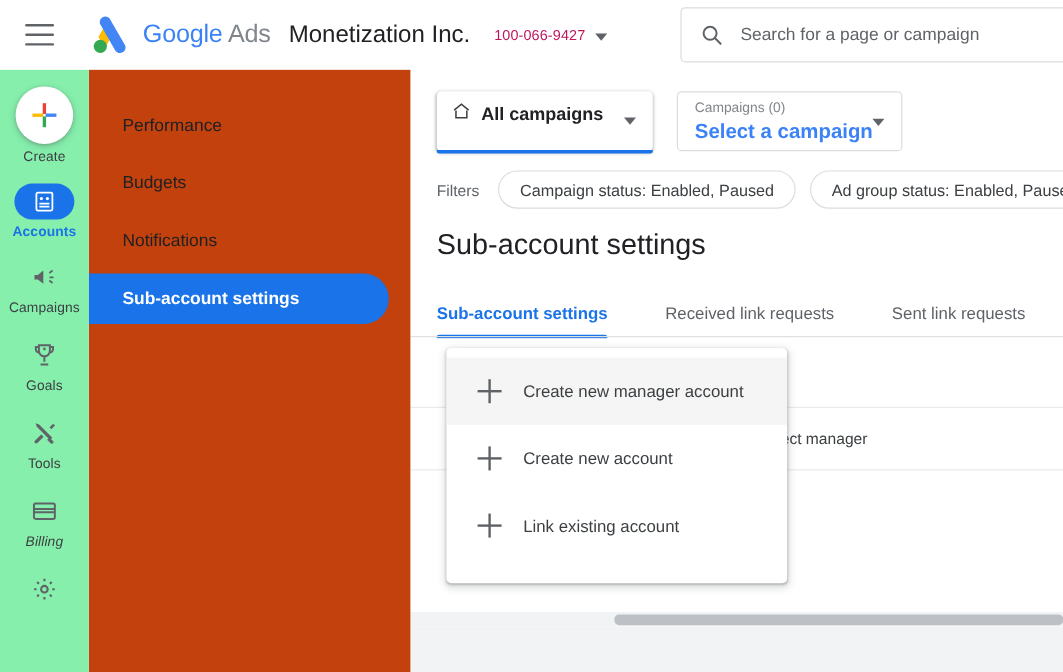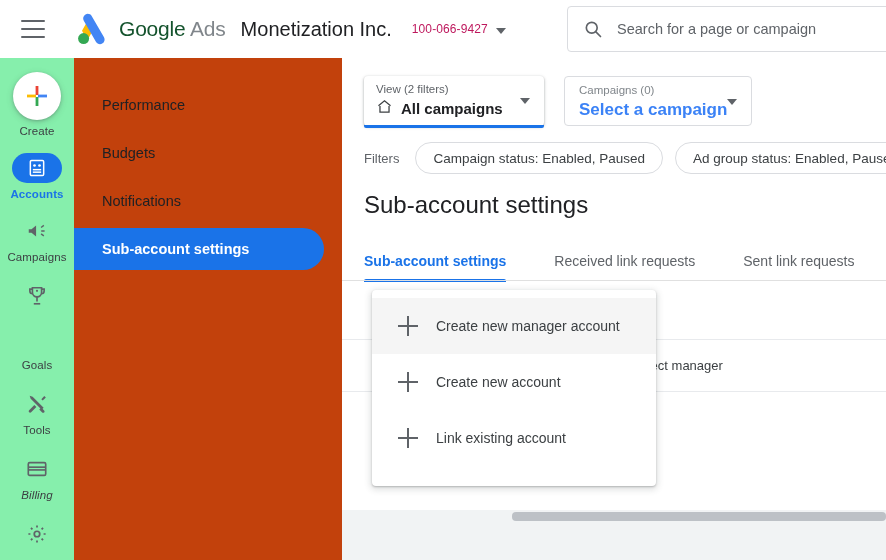--- a/index.html
+++ b/index.html
@@ -28,21 +28,21 @@
   .hamburger span { display: block; height: 2px; background: #5f6368; border-radius: 1px; }
 
   .ads-logo { margin-left: 28px; width: 36px; height: 34px; position: relative; }
 
   .brand {
     margin-left: 10px;
     font-size: 21px;
     letter-spacing: -0.2px;
     white-space: nowrap;
   }
-  .brand .g { color: #14532d; font-weight: 400; }
+  .brand .g { color: #3b82f6; font-weight: 400; }
   .brand .ads { color: #80868b; font-weight: 400; }
 
   .acct-name {
     margin-left: 15px;
     font-size: 20px; color: #202124; font-weight: 400;
     white-space: nowrap;
   }
   .acct-id {
     margin-left: 20px;
     font-size: 12px; color: #be185d; letter-spacing: 0.1px;
@@ -340,21 +340,21 @@
   <div class="rail-item" style="margin-top:16px;">
     <div class="rail-ico" style="height:30px">
       <svg width="22" height="22" viewBox="0 0 24 24" fill="#5f6368">
         <path d="M3 10v4h3l5 4V6L6 10H3z"></path>
         <path d="M16 7.5l3-2.2.9 1.3-3 2.2zM16.6 11.3h3.7v1.6h-3.7zM16.9 14.4l3 2.2-.9 1.3-3-2.2z"></path>
       </svg>
     </div>
     <div class="rail-label">Campaigns</div>
   </div>
 
-  <div class="rail-item" style="margin-top:18px;gap:43px;">
+  <div class="rail-item" style="margin-top:18px;">
     <div class="rail-ico" style="height:30px">
       <svg width="22" height="22" viewBox="0 0 24 24" fill="none" stroke="#5f6368" stroke-width="1.8">
         <path d="M7 3h10v5a5 5 0 0 1-10 0V3z"></path>
         <path d="M7 4.5H4.2v2A3 3 0 0 0 7.2 9.5M17 4.5h2.8v2a3 3 0 0 1-3 3"></path>
         <line x1="12" y1="13" x2="12" y2="18"></line>
           <line x1="8.5" y1="20.5" x2="15.5" y2="20.5"></line>
         <circle cx="12" cy="6.3" r="1.2" fill="#5f6368" stroke="none"></circle>
       </svg>
     </div>
     <div class="rail-label">Goals</div>
@@ -410,21 +410,20 @@
   <div class="subnav-item active">
     <span>Sub-account settings</span>
   </div>
 </div>
 
 <div class="main">
 
   <div class="viewbar">
 
     <div class="view-select">
-      <div class="lbl">View (2 filters)</div>
       <div class="valrow">
         <span>
           <svg width="17" height="17" viewBox="0 0 24 24" fill="none" stroke="#3c4043" stroke-width="1.8">
             <path d="M3.5 11 12 4l8.5 7"></path>
               <path d="M5.6 11.3V20h12.8v-8.7"></path>
           </svg>
         </span>
         <span class="val">All campaigns</span>
       </div>
       <div class="caret-dn"></div>

